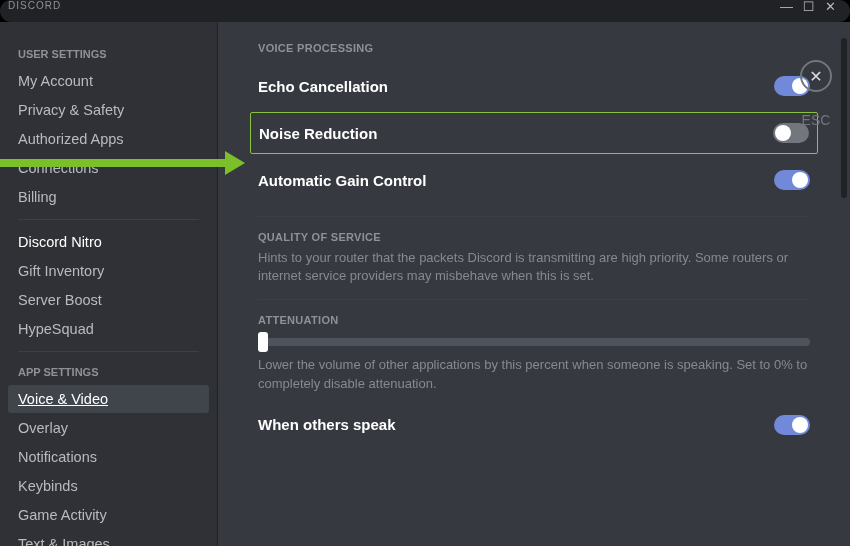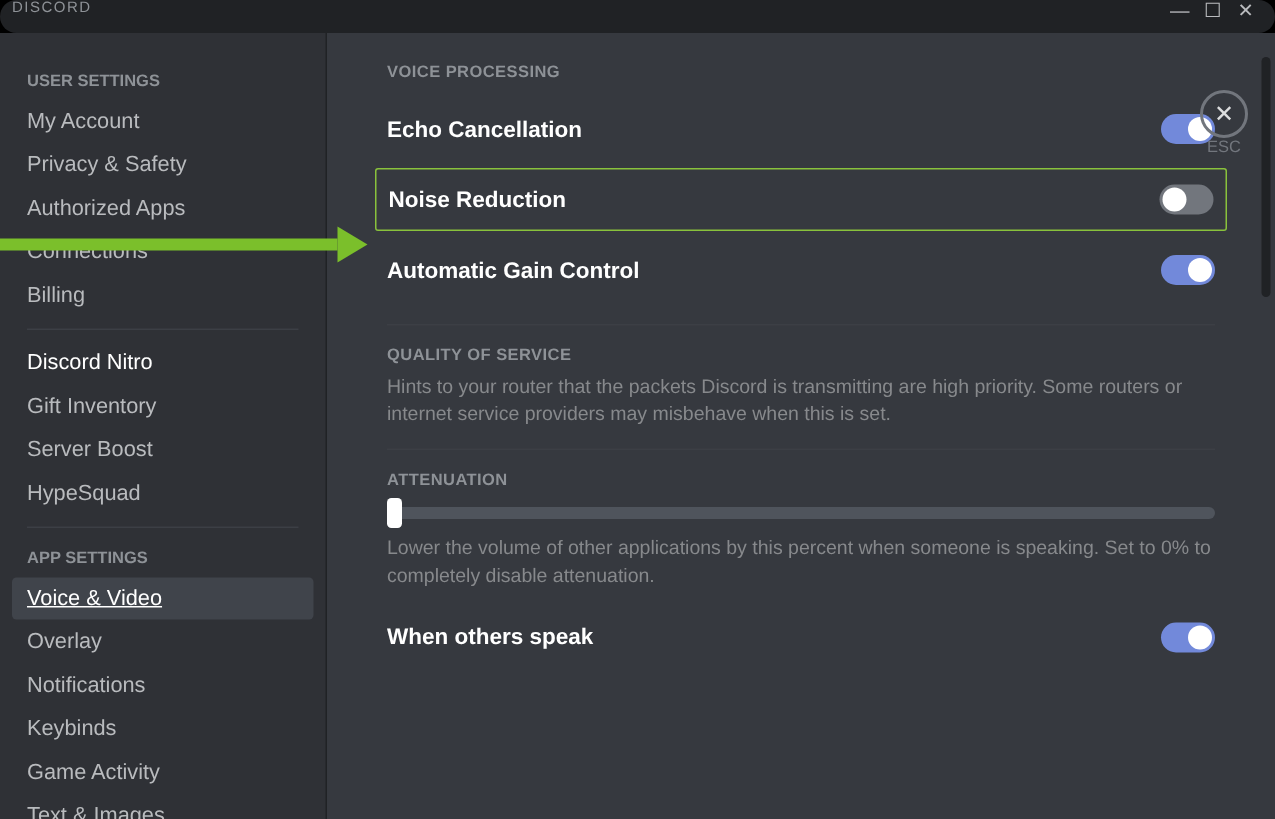--- a/index.html
+++ b/index.html
@@ -32,21 +32,21 @@
   .toggle.on { background: #7289da; }
   .toggle.on .knob { right: 2px; }
   .toggle.off { background: #72767d; }
   .toggle.off .knob { left: 2px; }
   
   .slider { position: relative; height: 8px; background: #4f545c; border-radius: 4px; margin: 12px 0 14px 0; }
   .slider .thumb { position: absolute; left: 0; top: -6px; width: 10px; height: 20px; background: #fff; border-radius: 3px; }
   
   .close-area { position: absolute; top: 38px; right: 18px; text-align: center; }
   .close-circle { width: 32px; height: 32px; border: 2px solid #72767d; border-radius: 50%; display: flex; align-items: center; justify-content: center; color: #dcddde; font-size: 16px; cursor: pointer; margin: 0 auto; }
-  .close-label { color: #72767d; font-size: 11px; margin-top: 0; }
+  .close-label { color: #72767d; font-size: 14px; margin-top: 20px; }
   
   .arrow { position: absolute; left: 0; top: 134px; width: 245px; height: 14px; pointer-events: none; }
   .arrow .shaft { position: absolute; left: 0; top: 3px; width: 225px; height: 8px; background: #7bbf2b; }
   .arrow .head { position: absolute; left: 225px; top: -5px; width: 0; height: 0; border-top: 12px solid transparent; border-bottom: 12px solid transparent; border-left: 20px solid #7bbf2b; }
   .scrollbar { position: absolute; right: 3px; top: 16px; width: 6px; height: 160px; background: #202225; border-radius: 3px; cursor: pointer; }
 </style>
 </head>
 <body>
 
 <div class="frame">

